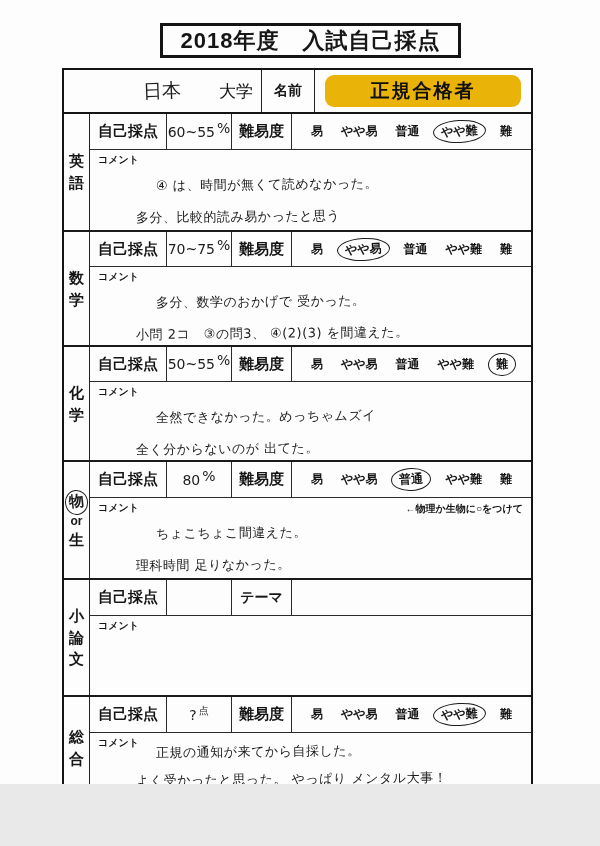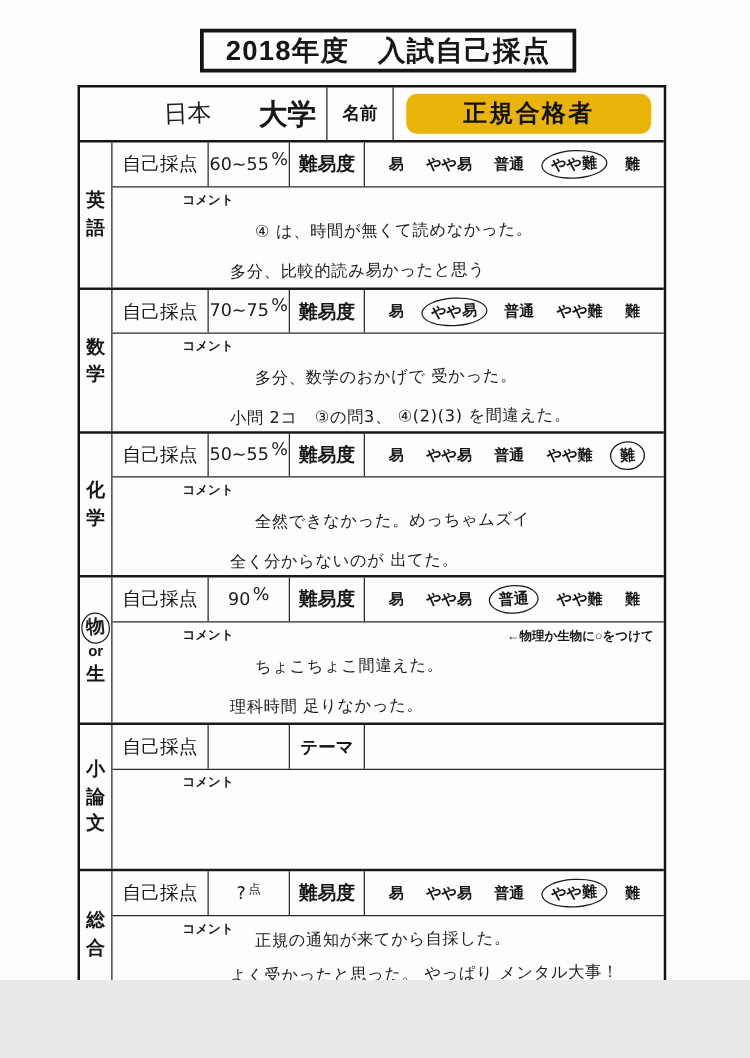--- a/index.html
+++ b/index.html
@@ -13,46 +13,46 @@
     font-size:22px; font-weight:bold; letter-spacing:1px; }
 
   
   .form-table { position:absolute; left:62px; top:68px; width:471px; height:732px;
     border:2.5px solid #141414; display:flex; flex-direction:column; background:#fdfdfd; }
 
   
   .uni-row { height:44px; display:flex; border-bottom:2px solid #141414; }
   .uni-cell { flex:1; display:flex; align-items:center; justify-content:flex-end; padding-right:8px; border-right:1.5px solid #232323; }
   .uni-hand { font-size:19px; margin-right:38px; transform:rotate(-2deg); }
-  .uni-print { font-size:23px; font-weight:700; }
+  .uni-print { font-size:17px; font-weight:400; }
   .name-cell { width:53px; display:flex; align-items:center; justify-content:center; font-size:14px; font-weight:600; border-right:1.5px solid #232323; }
   .result-cell { width:216px; display:flex; align-items:center; justify-content:center; }
   .result-badge { width:196px; height:32px; background:#eab308; border-radius:9px;
     display:flex; align-items:center; justify-content:center; font-size:19px; font-weight:bold; letter-spacing:2px; color:#101010; }
 
   
   .block { display:flex; border-bottom:2px solid #1a1a1a; }
   .block:last-child { border-bottom:none; }
   .side-label { width:26px; border-right:1.5px solid #232323; display:flex; flex-direction:column; align-items:center; justify-content:center; font-size:15px; font-weight:600; line-height:1.45; }
   .side-label .vtext { width:1em; word-break:break-all; text-align:center; }
   .side-or { font-size:12px; font-weight:600; line-height:1.2; }
   .circ-char { border:1.5px solid #222; border-radius:50%; padding:0 3px 1px 3px; transform:rotate(-6deg); }
   .block-main { flex:1; display:flex; flex-direction:column; }
 
   .score-row { height:36px; display:flex; border-bottom:1.5px solid #2a2a2a; align-items:stretch; }
-  .c-selfscore { width:77px; display:flex; align-items:center; justify-content:center; font-size:15px; font-weight:400; border-right:1.5px solid #2a2a2a; }
+  .c-selfscore { width:77px; display:flex; align-items:center; justify-content:center; font-size:15px; font-weight:700; border-right:1.5px solid #2a2a2a; }
   .c-scoreval { width:65px; display:flex; align-items:center; justify-content:center; gap:2px; border-right:1.5px solid #2a2a2a; }
   .c-scoreval .hw { font-size:14px; }
   .c-unit { font-size:10px; margin-bottom:8px; }
   .c-diff { width:60px; display:flex; align-items:center; justify-content:center; font-size:15px; font-weight:600; border-right:1.5px solid #2a2a2a; }
   .c-options { flex:1; display:flex; align-items:center; justify-content:space-around; font-size:12px; font-weight:600; padding:0 10px; }
   .opt { padding:1px 4px; }
   .opt.circled { border:1.6px solid #1c1c1c; border-radius:50%; padding:2px 7px; transform:rotate(-3deg); }
 
-  .comment-area { flex:1; position:relative; padding:3px 8px;margin-left:48px; }
+  .comment-area { flex:1; position:relative; padding:3px 8px; }
   .comment-label { font-size:10px; font-weight:600; }
   .hw { font-family:"DejaVu Sans",sans-serif; color:#1c1c1c; }
   .hw-line { font-size:13px; letter-spacing:0.5px; transform:rotate(-0.6deg); }
   .cl1 { margin:8px 0 0 58px; }
   .cl2 { margin:14px 0 0 38px; }
   .note-right { position:absolute; top:4px; right:8px; font-size:10px; font-weight:600; }
 
   
   .c-empty { width:65px; border-right:1.5px solid #2a2a2a; }
   .c-theme { width:60px; display:flex; align-items:center; justify-content:center; font-size:14px; font-weight:600; border-right:1.5px solid #2a2a2a; }
@@ -178,21 +178,21 @@
     <div class="block b-phys">
       <div class="side-label">
         <span class="circ-char hw">物</span>
         <span class="side-or">or</span>
         <span>生</span>
       </div>
       <div class="block-main">
         <div class="score-row">
           <div class="c-selfscore">自己採点</div>
           <div class="c-scoreval">
-            <span class="hw">90</span>
+            <span class="hw">80</span>
             <span class="c-unit hw">%</span>
           </div>
           <div class="c-diff">難易度</div>
           <div class="c-options">
             <span class="opt">易</span>
             <span class="opt">やや易</span>
             <span class="opt circled">普通</span>
             <span class="opt">やや難</span>
             <span class="opt">難</span>
           </div>

